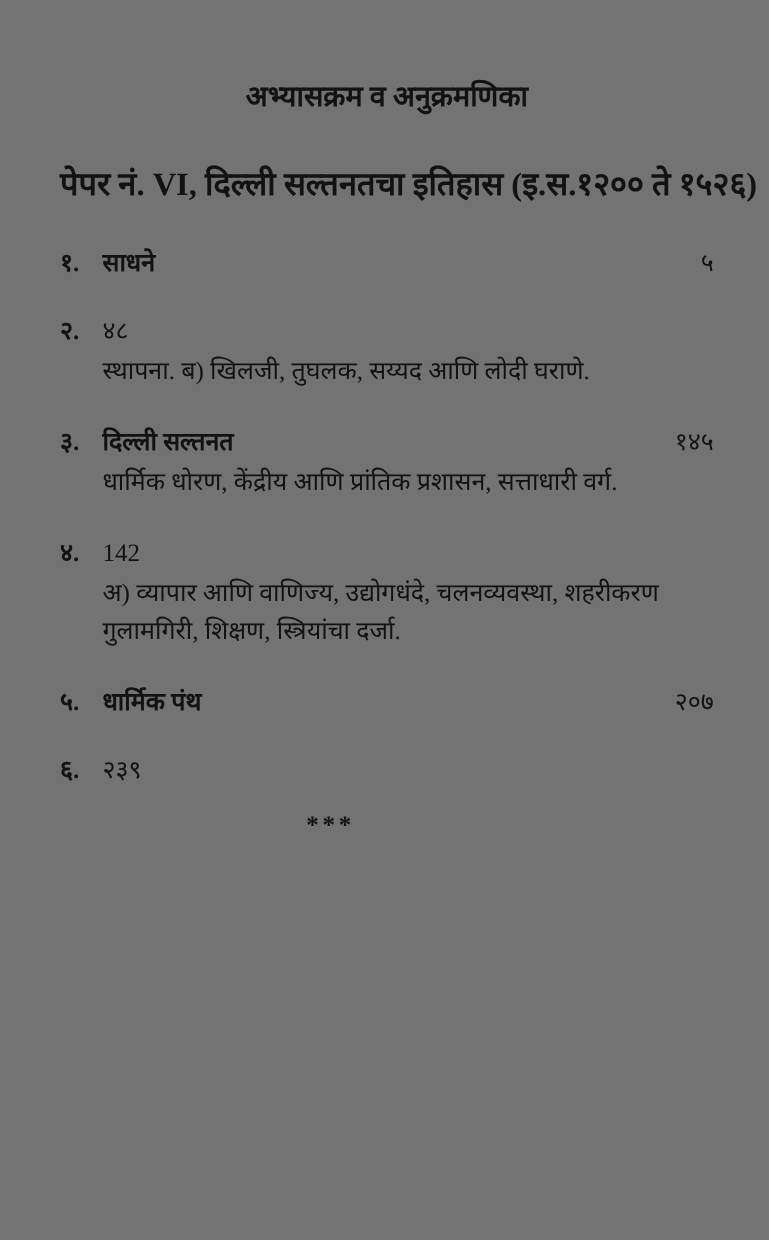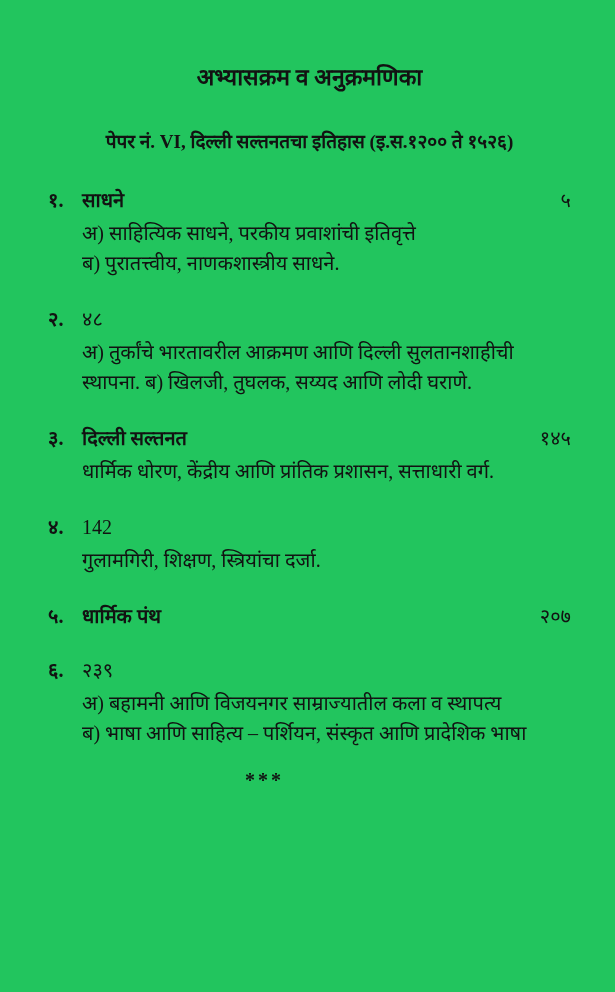--- a/index.html
+++ b/index.html
@@ -1,35 +1,35 @@
 <!DOCTYPE html>
 <html><head>
 <meta charset="utf-8">
 <style>
   html, body { margin: 0; padding: 0; background: #ffffff; }
   .page {
     position: relative;
     width: 615px;
     height: 992px;
     box-sizing: border-box;
-    background: #22c55e;
+    background: #737373;
     color: #121212;
     padding: 60px 44px 0 48px;
     font-family: "Liberation Serif", "DejaVu Serif", serif;
     overflow: hidden;
   }
   .main-title {
     text-align: center;
     font-size: 23px;
     font-weight: 700;
     margin: 0 0 36px 0;
   }
   .paper-heading {
     text-align: center;
-    font-size: 19px;
+    font-size: 26px;
     font-weight: 700;
     margin: 0 0 32px 0;
     white-space: nowrap;
   }
   .toc-item { margin-bottom: 27px; }
   .toc-row {
     display: flex;
     align-items: baseline;
     font-size: 20px;
     font-weight: 700;
@@ -63,33 +63,28 @@
   <h2 class="paper-heading">पेपर नं. VI, दिल्ली सल्तनतचा इतिहास (इ.स.१२०० ते १५२६)</h2>
 
   <div class="toc">
 
     <div class="toc-item">
       <div class="toc-row">
         <span class="num">१.</span>
         <span class="title">साधने</span>
         <span class="pageno">५</span>
       </div>
-      <div class="subs">
-        <div class="sub-line">अ) साहित्यिक साधने, परकीय प्रवाशांची इतिवृत्ते</div>
-        <div class="sub-line">ब) पुरातत्त्वीय, नाणकशास्त्रीय साधने.</div>
-      </div>
     </div>
 
     <div class="toc-item">
       <div class="toc-row">
         <span class="num">२.</span>
         <span class="pageno">४८</span>
       </div>
       <div class="subs">
-        <div class="sub-line">अ) तुर्कांचे भारतावरील आक्रमण आणि दिल्ली सुलतानशाहीची</div>
         <div class="sub-line">स्थापना. ब) खिलजी, तुघलक, सय्यद आणि लोदी घराणे.</div>
       </div>
     </div>
 
     <div class="toc-item">
       <div class="toc-row">
         <span class="num">३.</span>
         <span class="title">दिल्ली सल्तनत</span>
         <span class="pageno">१४५</span>
       </div>
@@ -97,40 +92,37 @@
         <div class="sub-line">धार्मिक धोरण, केंद्रीय आणि प्रांतिक प्रशासन, सत्ताधारी वर्ग.</div>
       </div>
     </div>
 
     <div class="toc-item">
       <div class="toc-row">
         <span class="num">४.</span>
         <span class="pageno">142</span>
       </div>
       <div class="subs">
+        <div class="sub-line">अ) व्यापार आणि वाणिज्य, उद्योगधंदे, चलनव्यवस्था, शहरीकरण</div>
         <div class="sub-line">गुलामगिरी, शिक्षण, स्त्रियांचा दर्जा.</div>
       </div>
     </div>
 
     <div class="toc-item">
       <div class="toc-row">
         <span class="num">५.</span>
         <span class="title">धार्मिक पंथ</span>
         <span class="pageno">२०७</span>
       </div>
     </div>
 
     <div class="toc-item">
       <div class="toc-row">
         <span class="num">६.</span>
         <span class="pageno">२३९</span>
       </div>
-      <div class="subs">
-        <div class="sub-line">अ) बहामनी आणि विजयनगर  साम्राज्यातील कला व स्थापत्य</div>
-        <div class="sub-line">ब) भाषा आणि साहित्य – पर्शियन, संस्कृत आणि प्रादेशिक भाषा</div>
-      </div>
     </div>
 
   </div>
 
   <div class="footer-mark">***</div>
 
 </div>
 
 </body></html>

